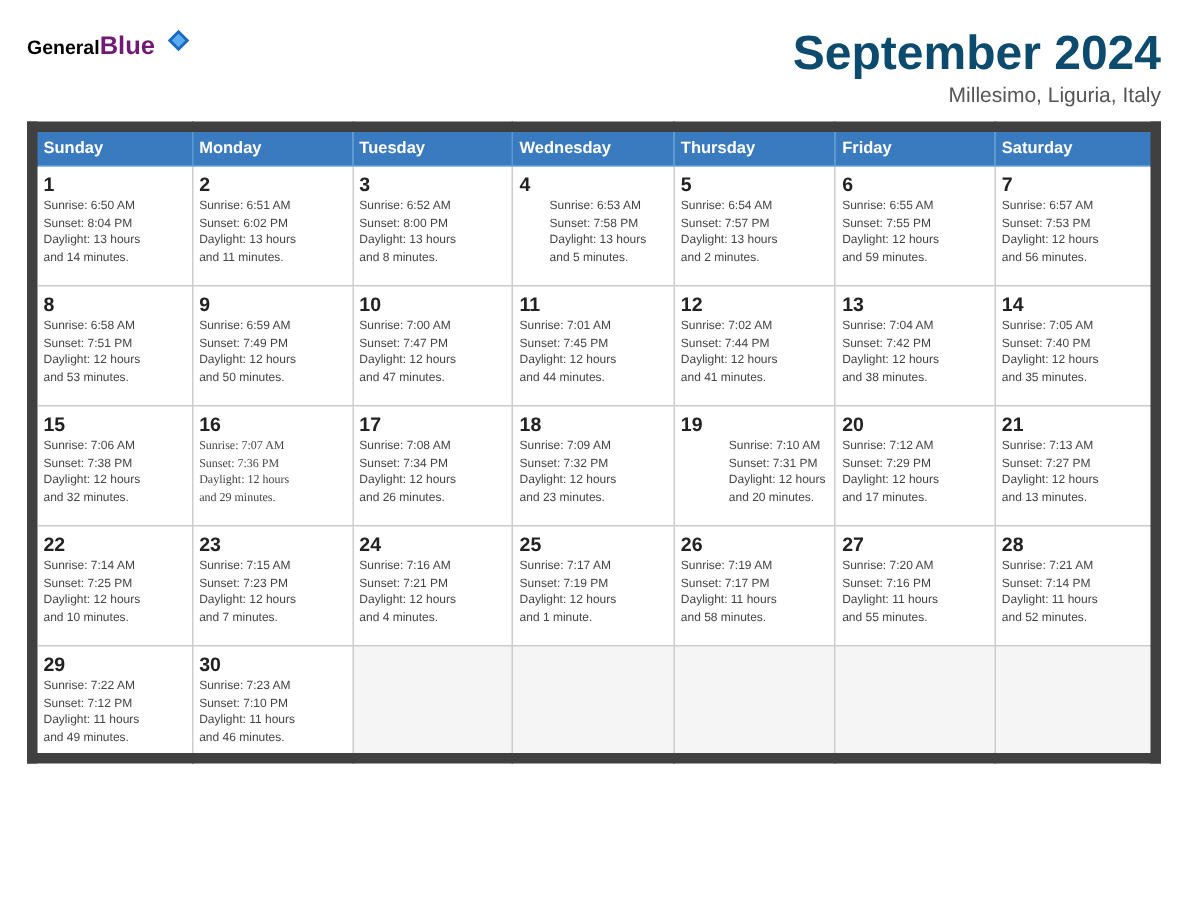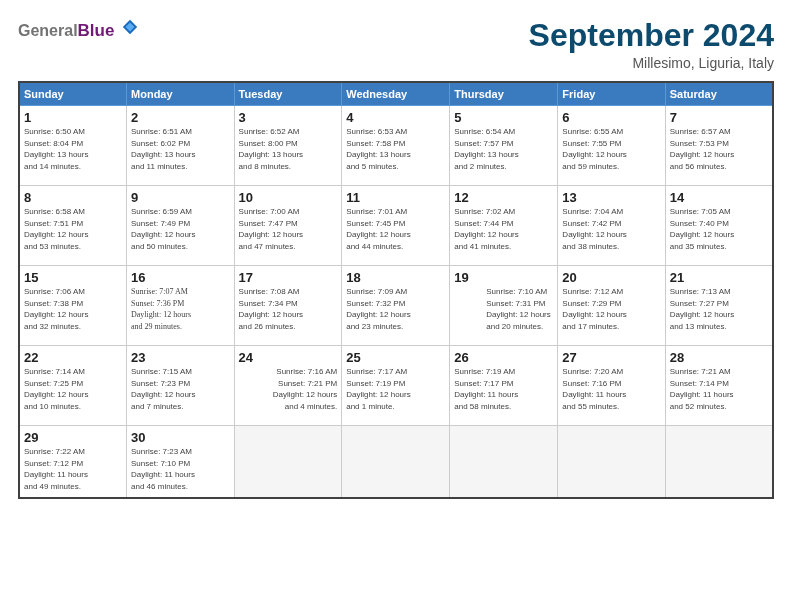--- a/index.html
+++ b/index.html
@@ -49,21 +49,21 @@
       line-height: 1.1;
     }
     .location-title {
       font-size: 14px;
       color: #555;
       margin-top: 2px;
     }
     .calendar {
       width: 100%;
       border-collapse: collapse;
-      border: 2px solid #404040;
+      border: 7px solid #404040;
     }
     .calendar th {
       background: #3a7abf;
       color: #fff;
       font-size: 11px;
       font-weight: bold;
       padding: 5px 4px;
       text-align: left;
       border: 1px solid #5a9ad4;
     }
@@ -97,21 +97,21 @@
     }
   </style>
 </head>
 <body>
 
 <div class="page">
   <div class="header">
     <div class="logo">
       <div class="logo-text">
         <span>
-          <span style="color:#737373;font-weight:bold;font-size:16px;">General</span><span style="color:#701a75;font-weight:bold;font-size:17px;">Blue</span>
+          <span style="color:#000000;font-weight:bold;font-size:13px;">General</span><span style="color:#701a75;font-weight:bold;font-size:17px;">Blue</span>
           <svg class="logo-icon" viewBox="0 0 20 20">
             <polygon points="10,2 18,10 10,18 2,10" fill="#1a6bc0"></polygon>
             <polygon points="10,5 15,10 10,15 5,10" fill="#5aabf0"></polygon>
           </svg>
         </span>
       </div>
     </div>
     <div class="title-block">
       <div class="month-title">September 2024</div>
       <div class="location-title">Millesimo, Liguria, Italy</div>
@@ -148,21 +148,21 @@
           </td>
           <td>
             <span class="day-number">3</span>
             <div class="day-info" style="white-space: pre-line;">Sunrise: 6:52 AM
 Sunset: 8:00 PM
 Daylight: 13 hours
 and 8 minutes.</div>
           </td>
           <td>
             <span class="day-number">4</span>
-            <div class="day-info" style="white-space: pre-line;">Sunrise: 6:53 AM
+            <div class="day-info" style="white-space: pre-line; margin-left: 20px;">Sunrise: 6:53 AM
 Sunset: 7:58 PM
 Daylight: 13 hours
 and 5 minutes.</div>
           </td>
           <td>
             <span class="day-number">5</span>
             <div class="day-info" style="white-space: pre-line;">Sunrise: 6:54 AM
 Sunset: 7:57 PM
 Daylight: 13 hours
 and 2 minutes.</div>
@@ -294,21 +294,21 @@
           </td>
           <td>
             <span class="day-number">23</span>
             <div class="day-info" style="white-space: pre-line;">Sunrise: 7:15 AM
 Sunset: 7:23 PM
 Daylight: 12 hours
 and 7 minutes.</div>
           </td>
           <td>
             <span class="day-number">24</span>
-            <div class="day-info" style="white-space: pre-line; text-align: right;">Sunrise: 7:16 AM
+            <div class="day-info" style="white-space: pre-line;">Sunrise: 7:16 AM
 Sunset: 7:21 PM
 Daylight: 12 hours
 and 4 minutes.</div>
           </td>
           <td>
             <span class="day-number">25</span>
             <div class="day-info" style="white-space: pre-line;">Sunrise: 7:17 AM
 Sunset: 7:19 PM
 Daylight: 12 hours
 and 1 minute.</div>

